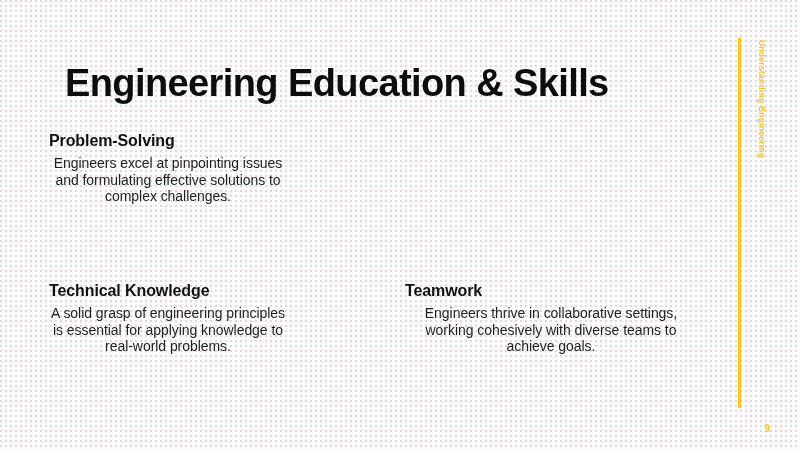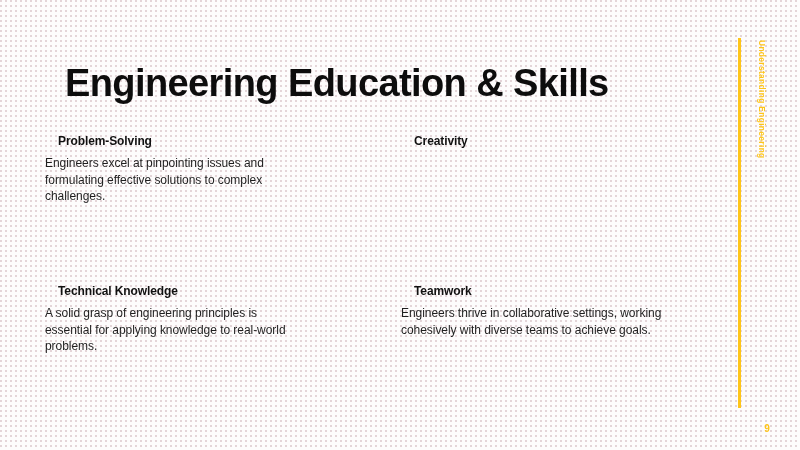--- a/index.html
+++ b/index.html
@@ -57,35 +57,36 @@
   }
 
   .block-col-left  { left: 45px; }
   .block-col-right { left: 401px; }
   .block-row-top    { top: 133px; }
   .block-row-bottom { top: 283px; }
 
   .block-heading {
     font-family: "Liberation Sans", sans-serif;
     font-weight: bold;
-    font-size: 12px;
+    font-size: 16px;
     line-height: 16px;
     color: #111111;
-    margin: 0 0 6px 13px;
+    margin: 0 0 6px 4px;
     letter-spacing: -0.1px;
   }
 
   .block-body {
     font-family: "Liberation Sans", sans-serif;
     font-weight: normal;
-    font-size: 12px;
+    font-size: 14px;
     line-height: 16.5px;
     color: #1f1f1f;
     margin: 0;
     letter-spacing: -0.05px;
+    text-align: center;
   }
 
   .block-col-left .block-body  { max-width: 246px; }
   .block-col-right .block-body { max-width: 300px; }
 
   
   #accent-rule {
     position: absolute;
     left: 738px;
     top: 38px;
@@ -132,21 +133,20 @@
   <h1 id="slide-title">Engineering Education &amp; Skills</h1>
 
   <div id="content-grid">
 
     <div class="content-block block-col-left block-row-top">
       <div class="block-heading">Problem-Solving</div>
       <p class="block-body">Engineers excel at pinpointing issues and formulating effective solutions to complex challenges.</p>
     </div>
 
     <div class="content-block block-col-right block-row-top">
-      <div class="block-heading">Creativity</div>
     </div>
 
     <div class="content-block block-col-right block-row-bottom">
       <div class="block-heading">Teamwork</div>
       <p class="block-body">Engineers thrive in collaborative settings, working cohesively with diverse teams to achieve goals.</p>
     </div>
 
     <div class="content-block block-col-left block-row-bottom">
       <div class="block-heading">Technical Knowledge</div>
       <p class="block-body">A solid grasp of engineering principles is essential for applying knowledge to real-world problems.</p>

